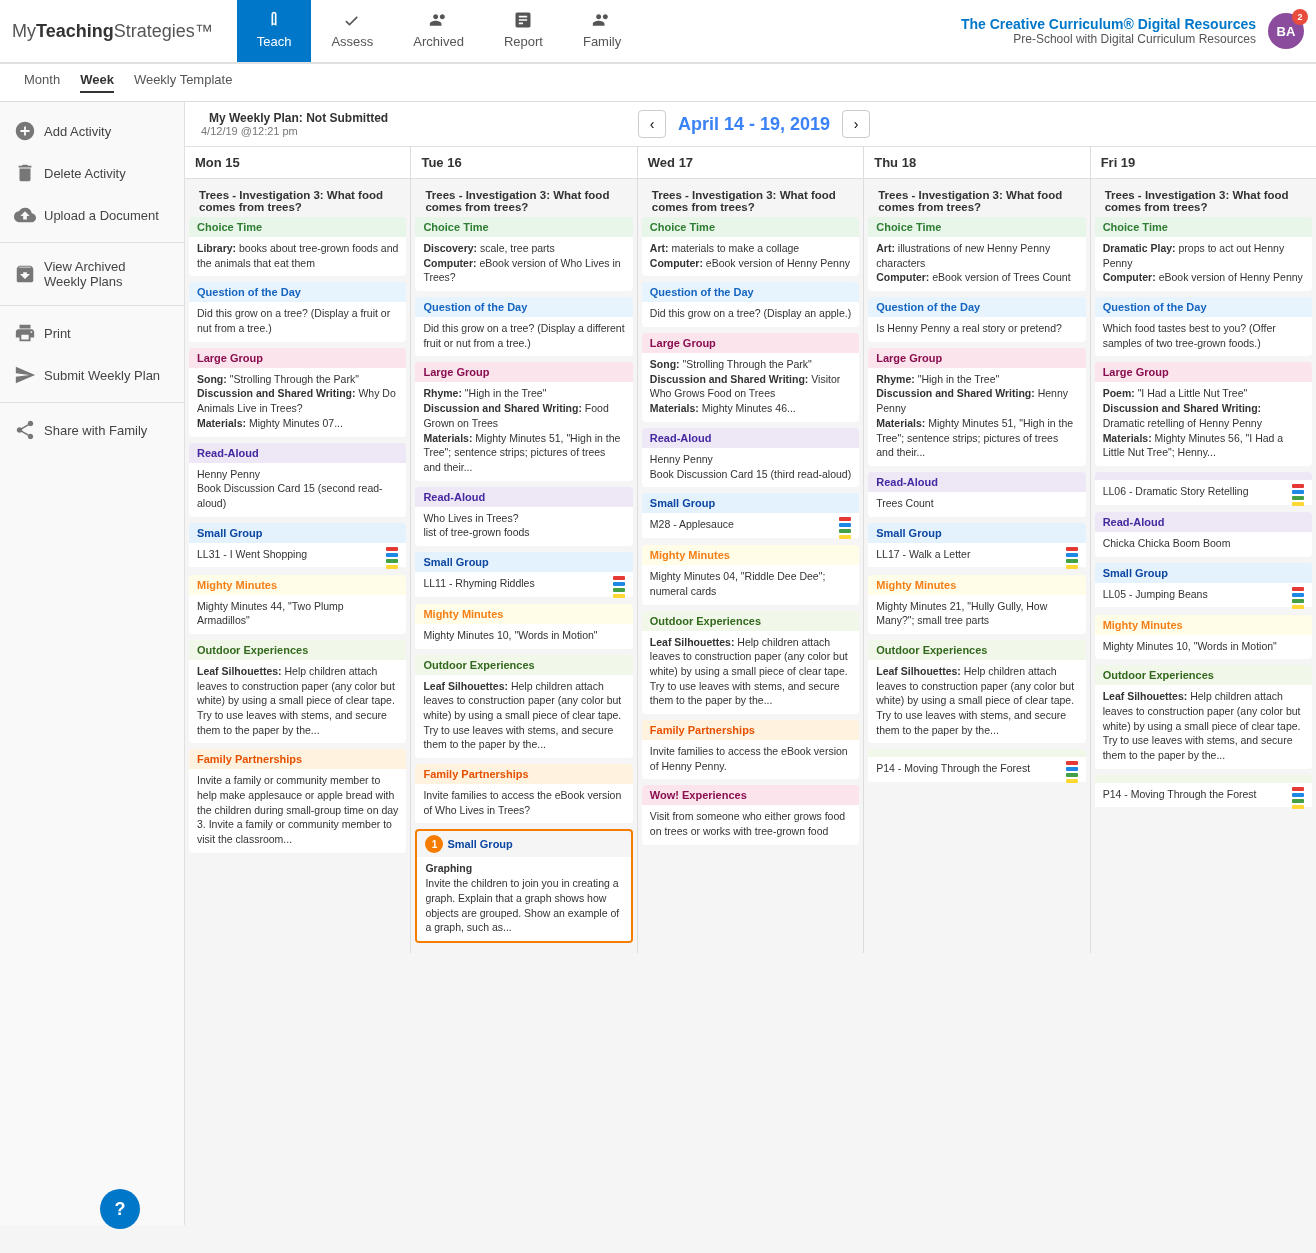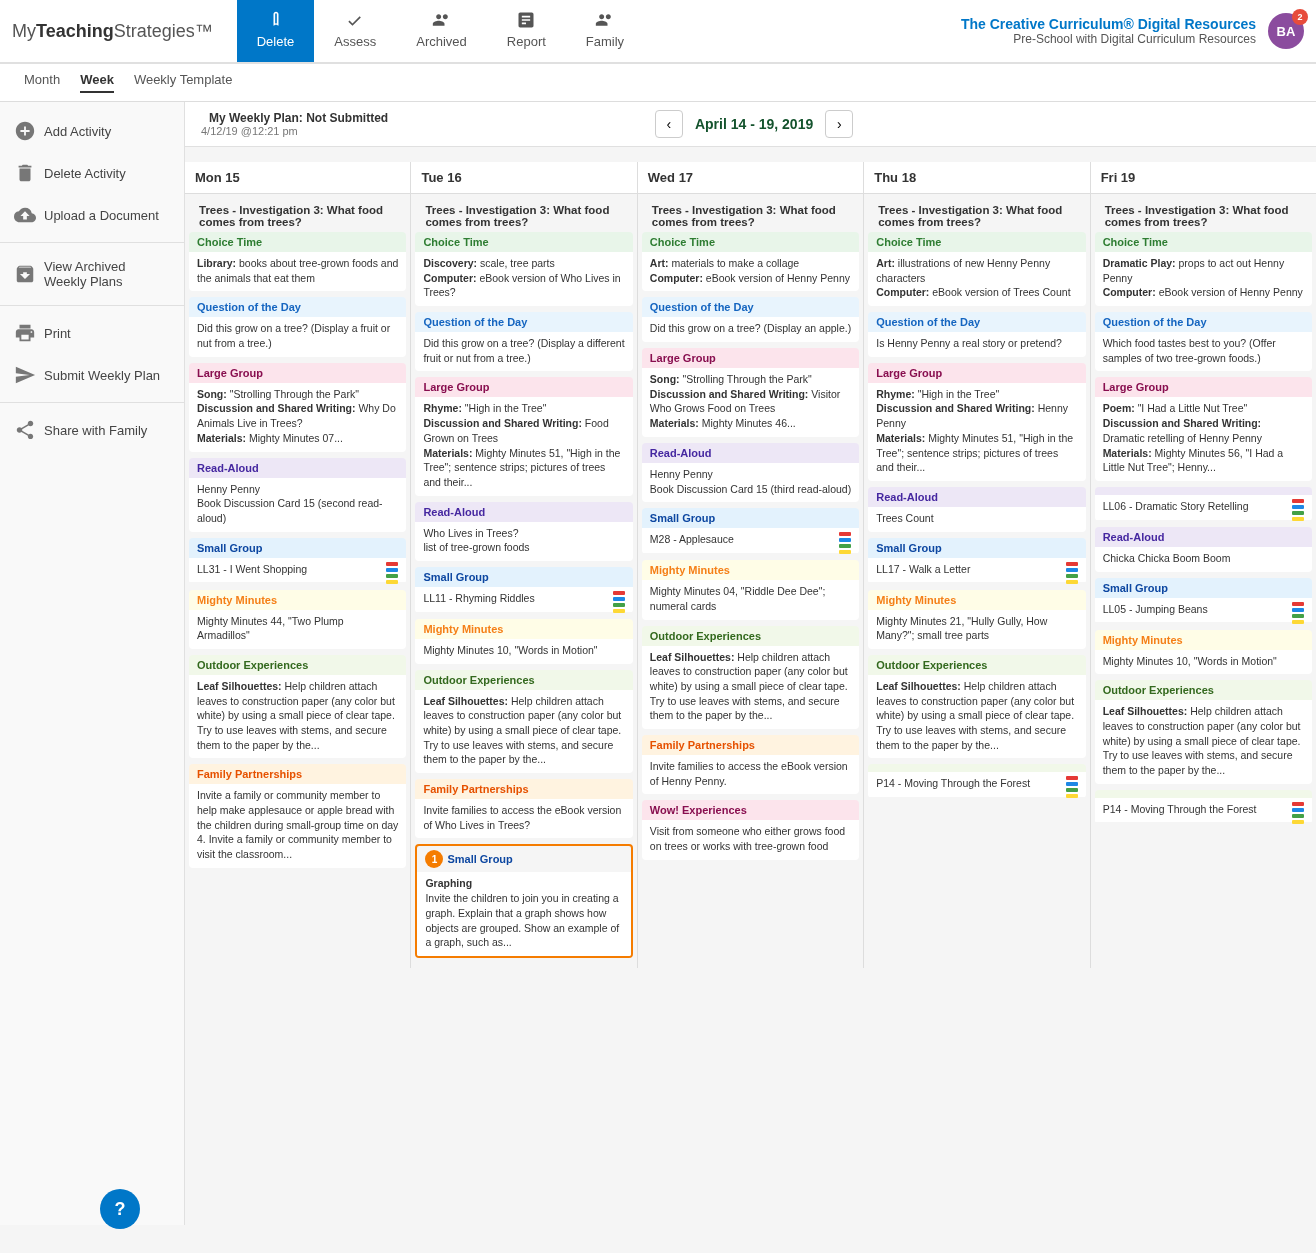--- a/index.html
+++ b/index.html
@@ -30,25 +30,25 @@
     .sidebar { width: 185px; background: #f9f9f9; border-right: 1px solid #e0e0e0; padding: 8px 0; flex-shrink: 0; }
     .sidebar-item { display: flex; align-items: center; gap: 8px; padding: 10px 14px; cursor: pointer; font-size: 13px; color: #444; }
     .sidebar-icon { width: 22px; height: 22px; flex-shrink: 0; }
     .sidebar-divider { border: none; border-top: 1px solid #e0e0e0; margin: 6px 0; }
 
     
     .calendar { flex: 1; overflow: auto; padding: 0; }
     .cal-header { display: flex; align-items: center; justify-content: space-between; padding: 8px 16px; background: #fff; border-bottom: 1px solid #e0e0e0; }
     .cal-nav { display: flex; align-items: center; gap: 12px; }
     .cal-nav button { background: #fff; border: 1px solid #ccc; border-radius: 4px; width: 28px; height: 28px; cursor: pointer; font-size: 14px; }
-    .cal-title { font-size: 14px; font-weight: 600; color: #14532d; }
+    .cal-title { font-size: 18px; font-weight: 600; color: #3b82f6; }
 
     
     .cal-grid { display: flex; }
-    .day-col { flex: 1; border-right: 1px solid #ddd; min-width: 160px; margin-top: 15px; }
+    .day-col { flex: 1; border-right: 1px solid #ddd; min-width: 160px; }
     .day-col:last-child { border-right: none; }
     .day-header { font-size: 13px; font-weight: 600; padding: 8px 10px; border-bottom: 1px solid #ddd; background: #fff; }
     .day-content { padding: 4px; }
 
     
     .activity-section { margin-bottom: 6px; border-radius: 4px; overflow: hidden; }
     .section-title { font-size: 11px; font-weight: 700; padding: 4px 8px; }
     .section-body { font-size: 10.5px; padding: 4px 8px 6px; background: #fff; line-height: 1.4; }
     .section-body b { font-weight: 700; }
 
@@ -83,21 +83,21 @@
 <header class="header">
   <div class="logo">
     <span>My</span><strong>Teaching</strong><span>Strategies™</span>
   </div>
   <nav class="nav-tabs">
     <div class="nav-tab">
 
       <svg viewBox="0 0 24 24" fill="currentColor">
           <path d="M12 2C10.34 2 9 3.34 9 5v14l3-1.5 3 1.5V5c0-1.66-1.34-3-3-3zm0 2c.55 0 1 .45 1 1v11.25l-1-.5-1 .5V5c0-.55.45-1 1-1z"></path>
         </svg>
-      <span>Delete</span>
+      <span>Teach</span>
     </div>
     <div class="nav-tab">
       <svg viewBox="0 0 24 24" fill="currentColor">
           <path d="M9 16.17l-3.59-3.58L4 14l5 5 10-10-1.41-1.42z"></path>
         </svg>
       <span>Assess</span>
     </div>
     <div class="nav-tab">
       <svg viewBox="0 0 24 24" fill="currentColor">
           <path d="M16 11c1.66 0 2.99-1.34 2.99-3S17.66 5 16 5c-1.66 0-3 1.34-3 3s1.34 3 3 3zm-8 0c1.66 0 2.99-1.34 2.99-3S9.66 5 8 5C6.34 5 5 6.34 5 8s1.34 3 3 3zm0 2c-2.33 0-7 1.17-7 3.5V19h14v-2.5c0-2.33-4.67-3.5-7-3.5z"></path>
@@ -232,21 +232,21 @@
           <div class="activity-section mighty-minutes">
             <div class="section-title">Mighty Minutes</div>
             <div class="section-body">Mighty Minutes 44, "Two Plump Armadillos"</div>
           </div>
           <div class="activity-section outdoor">
             <div class="section-title">Outdoor Experiences</div>
             <div class="section-body"><b>Leaf Silhouettes:</b> Help children attach leaves to construction paper (any color but white) by using a small piece of clear tape. Try to use leaves with stems, and secure them to the paper by the...</div>
           </div>
           <div class="activity-section family-partnerships">
             <div class="section-title">Family Partnerships</div>
-            <div class="section-body">Invite a family or community member to help make applesauce or apple bread with the children during small-group time on day 4. Invite a family or community member to visit the classroom...</div>
+            <div class="section-body">Invite a family or community member to help make applesauce or apple bread with the children during small-group time on day 3. Invite a family or community member to visit the classroom...</div>
           </div>
         </div>
       </div>
 
       <div class="day-col">
         <div class="day-header">Tue 16</div>
         <div class="day-content">
           <div class="unit-title">Trees - Investigation 3: What food comes from trees?</div>
           <div class="activity-section choice-time">
             <div class="section-title">Choice Time</div>

